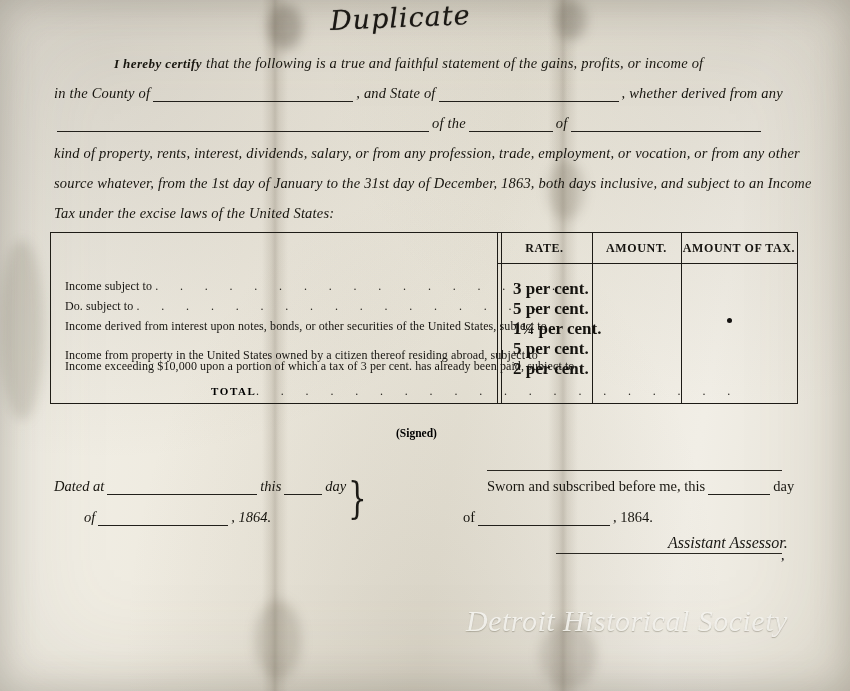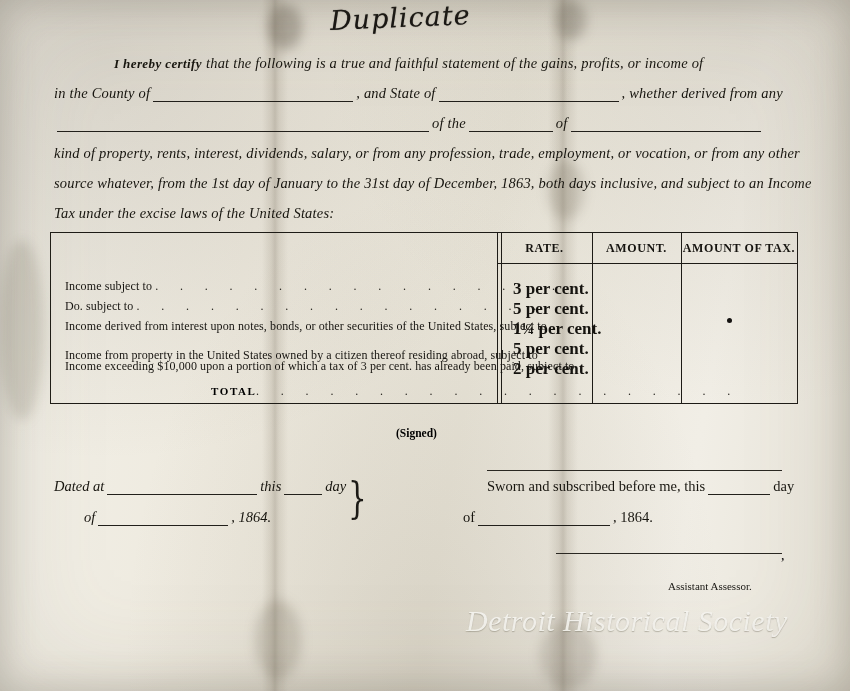--- a/index.html
+++ b/index.html
@@ -233,22 +233,23 @@
   .assessor-rule {
     position: absolute;
     left: 556px;
     top: 553px;
     width: 226px;
     border-bottom: 1px solid #2a2822;
   }
   .assessor-label {
     position: absolute;
     left: 668px;
-    top: 580px;
-    font-size: 11px;
+    top: 534px;
+    font-size: 16px;
+    font-style: italic;
     color: #1a1814;
   }
   .comma-after {
     position: absolute;
     left: 781px;
     top: 548px;
     font-size: 14px;
   }
 
   .watermark {

